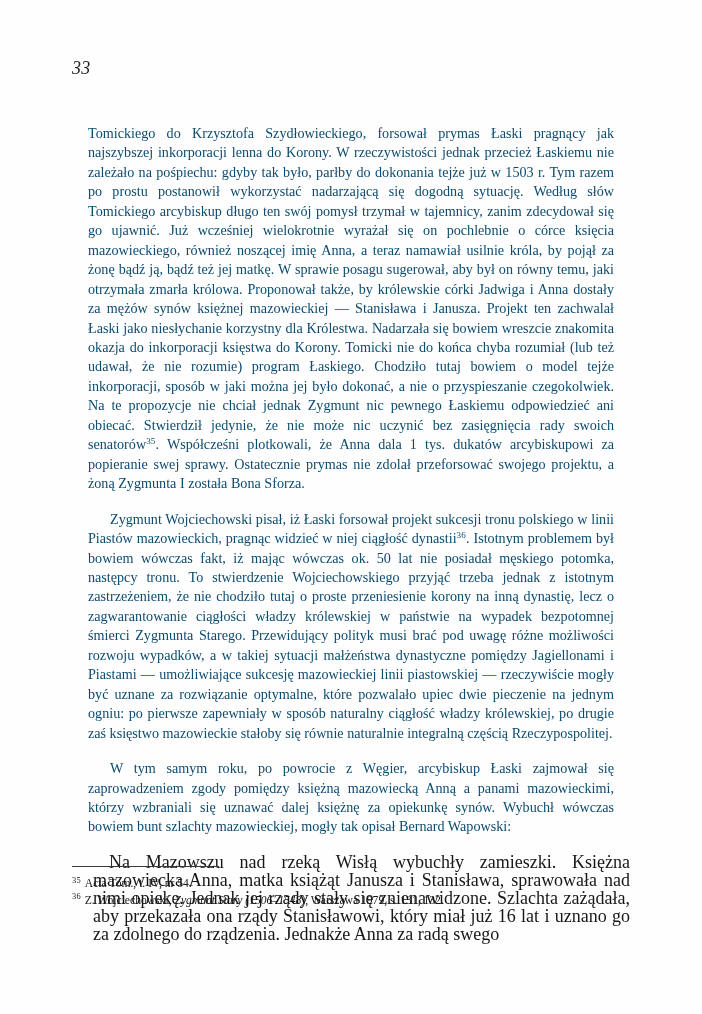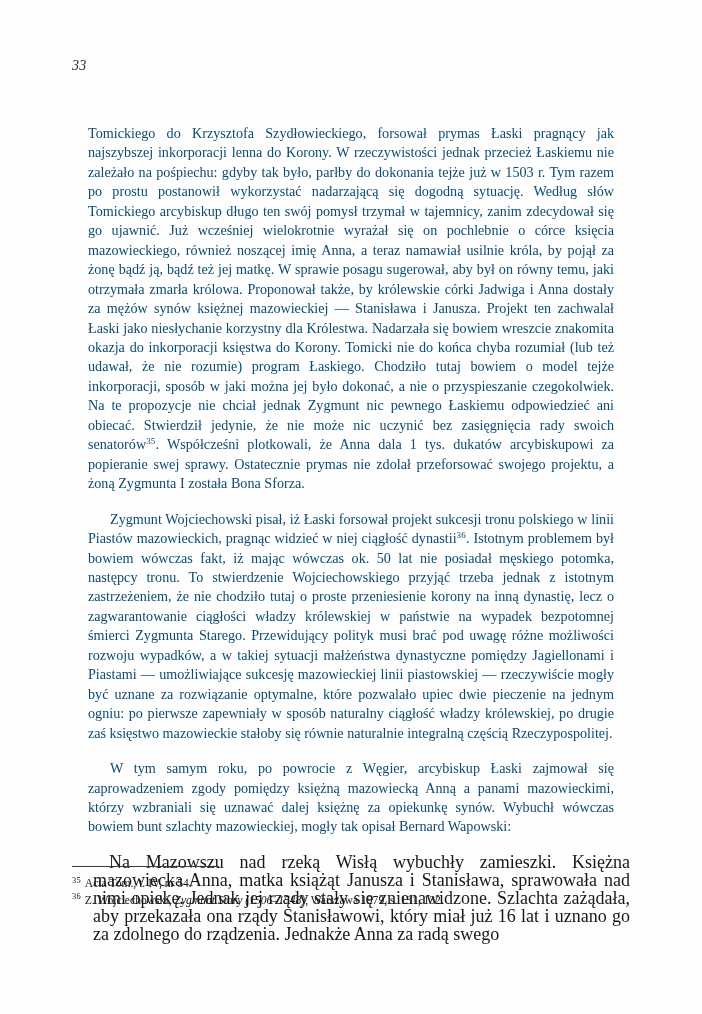--- a/index.html
+++ b/index.html
@@ -39,21 +39,21 @@
   }
   .running-title {
     font-style: italic;
     font-size: 12.6px;
     letter-spacing: 0.35px;
     color: #262626;
     white-space: nowrap;
   }
   .folio {
     font-style: italic;
-    font-size: 14px;
+    font-size: 18px;
     color: #262626;
     letter-spacing: 0.2px;
   }
 
   
   .textblock {
     position: absolute;
     left: 72px;
     top: 108px;
     width: 558px;

